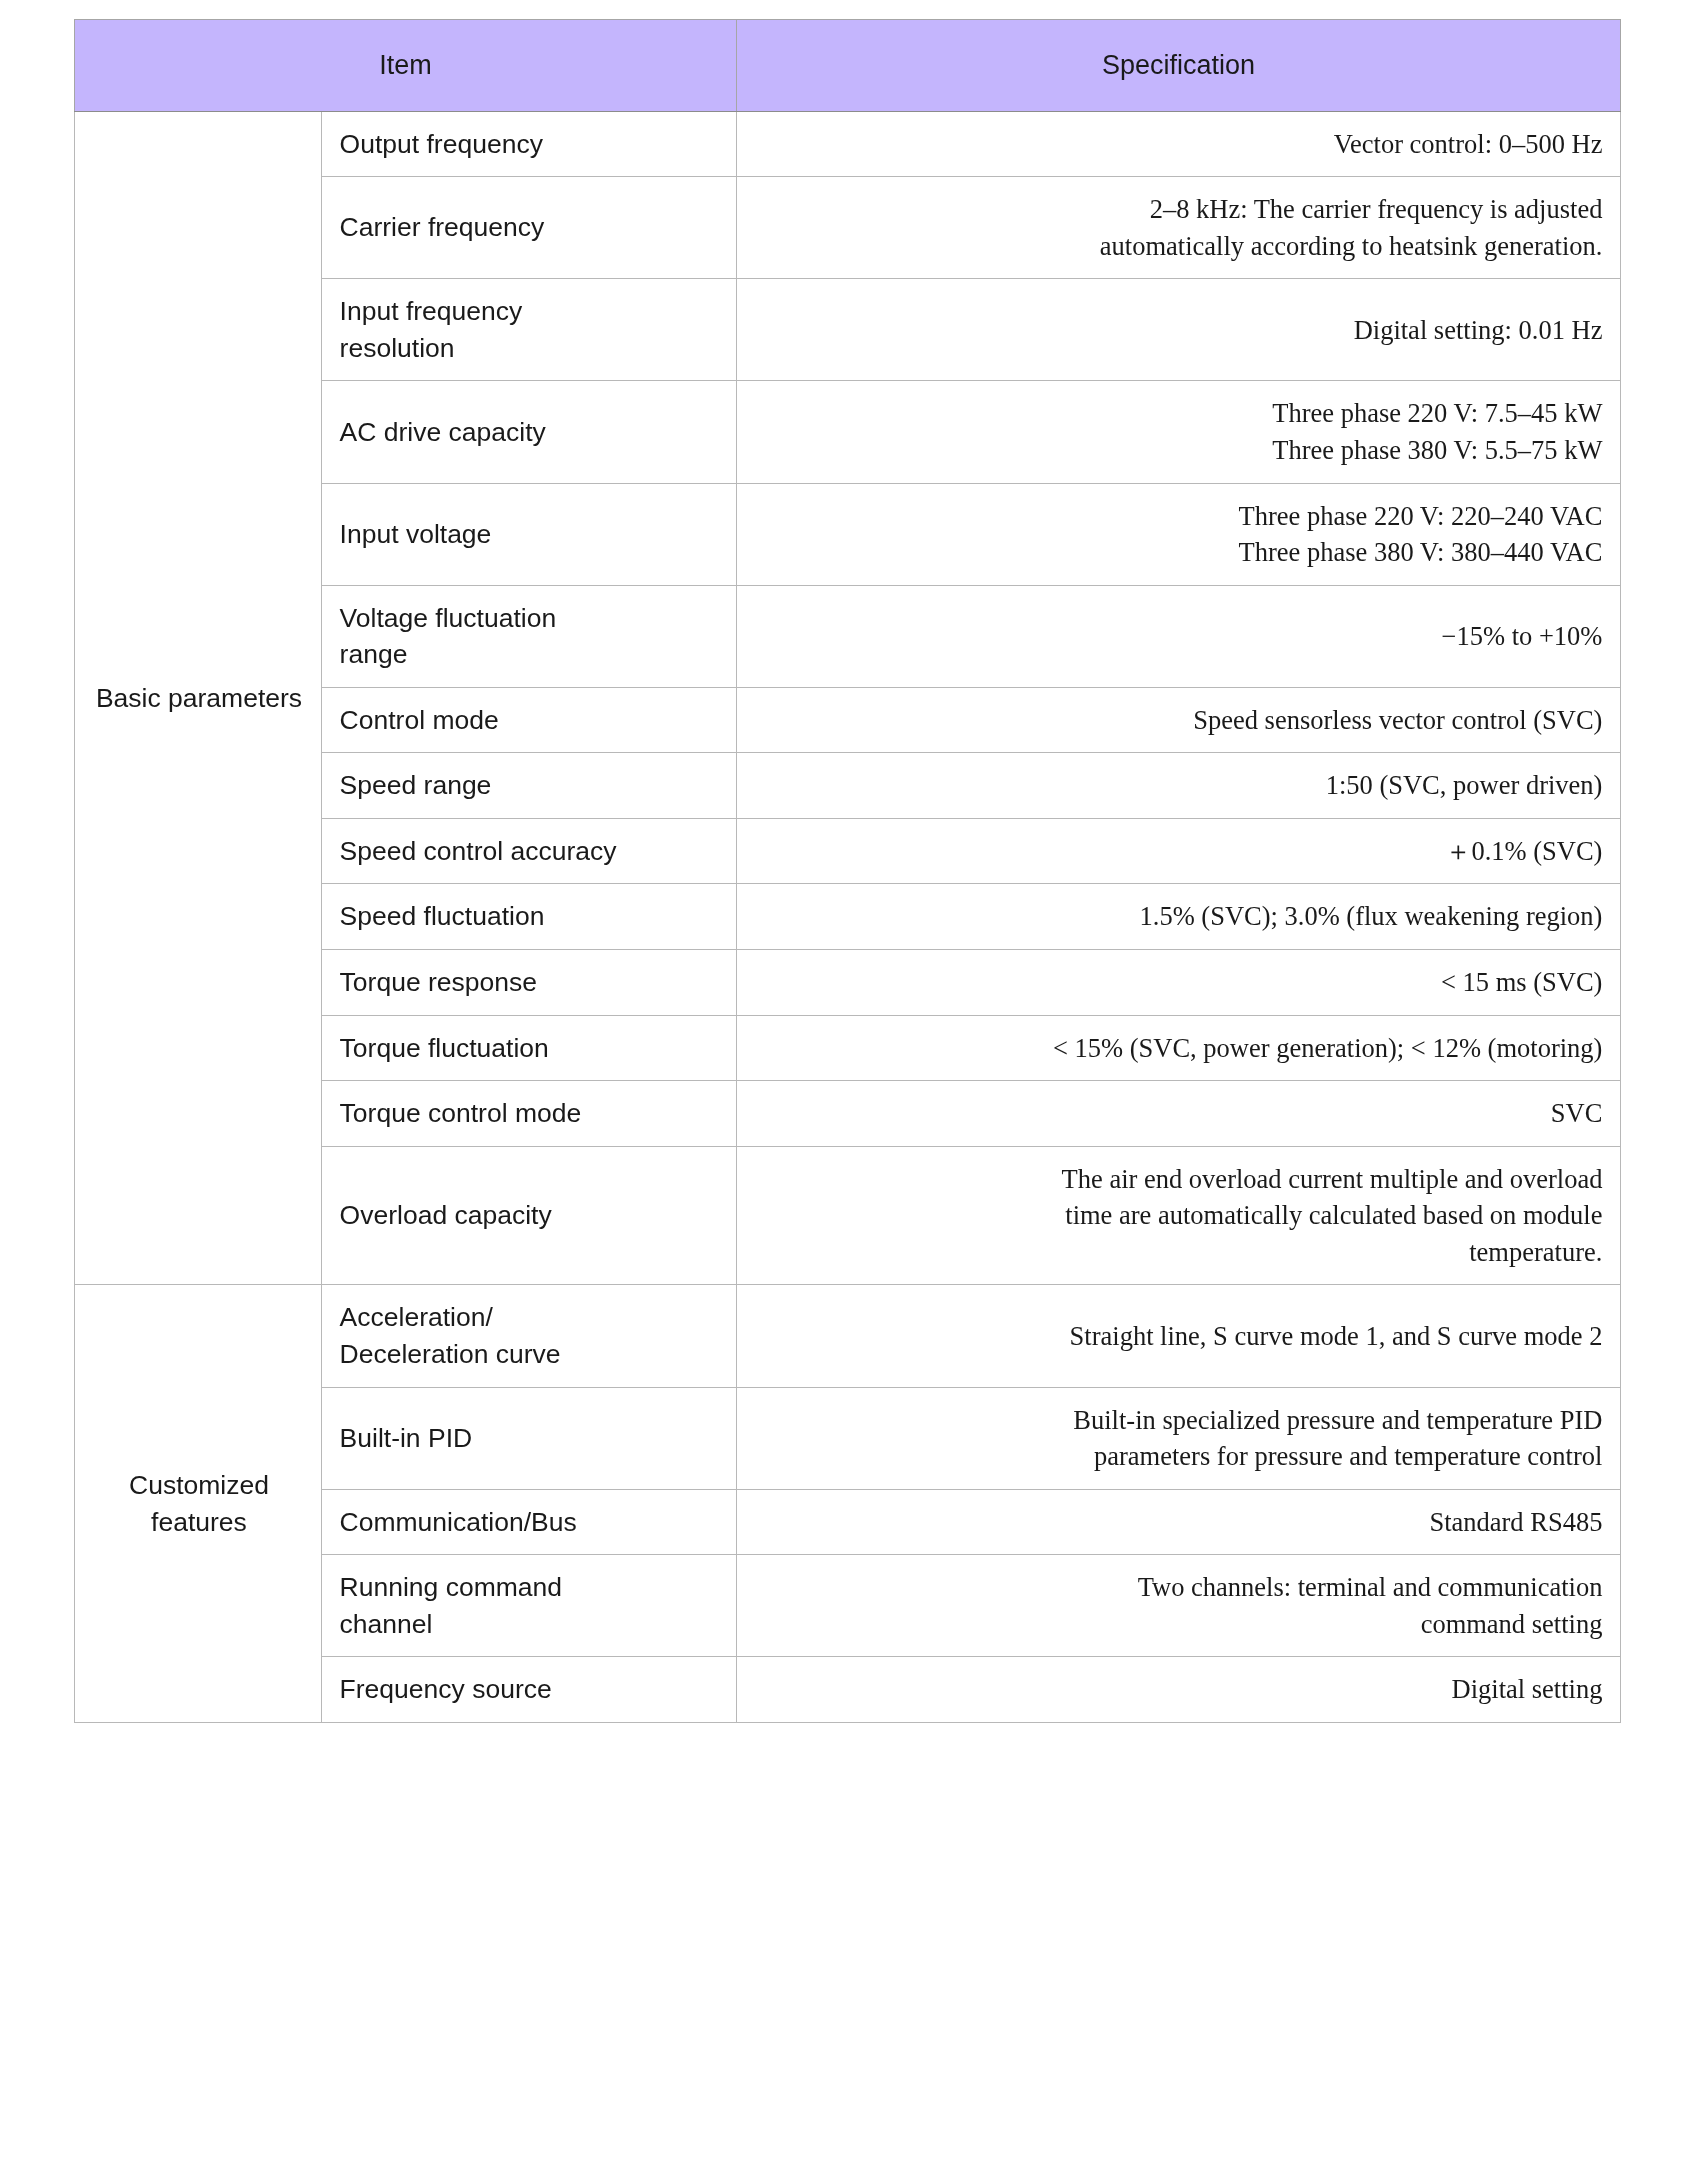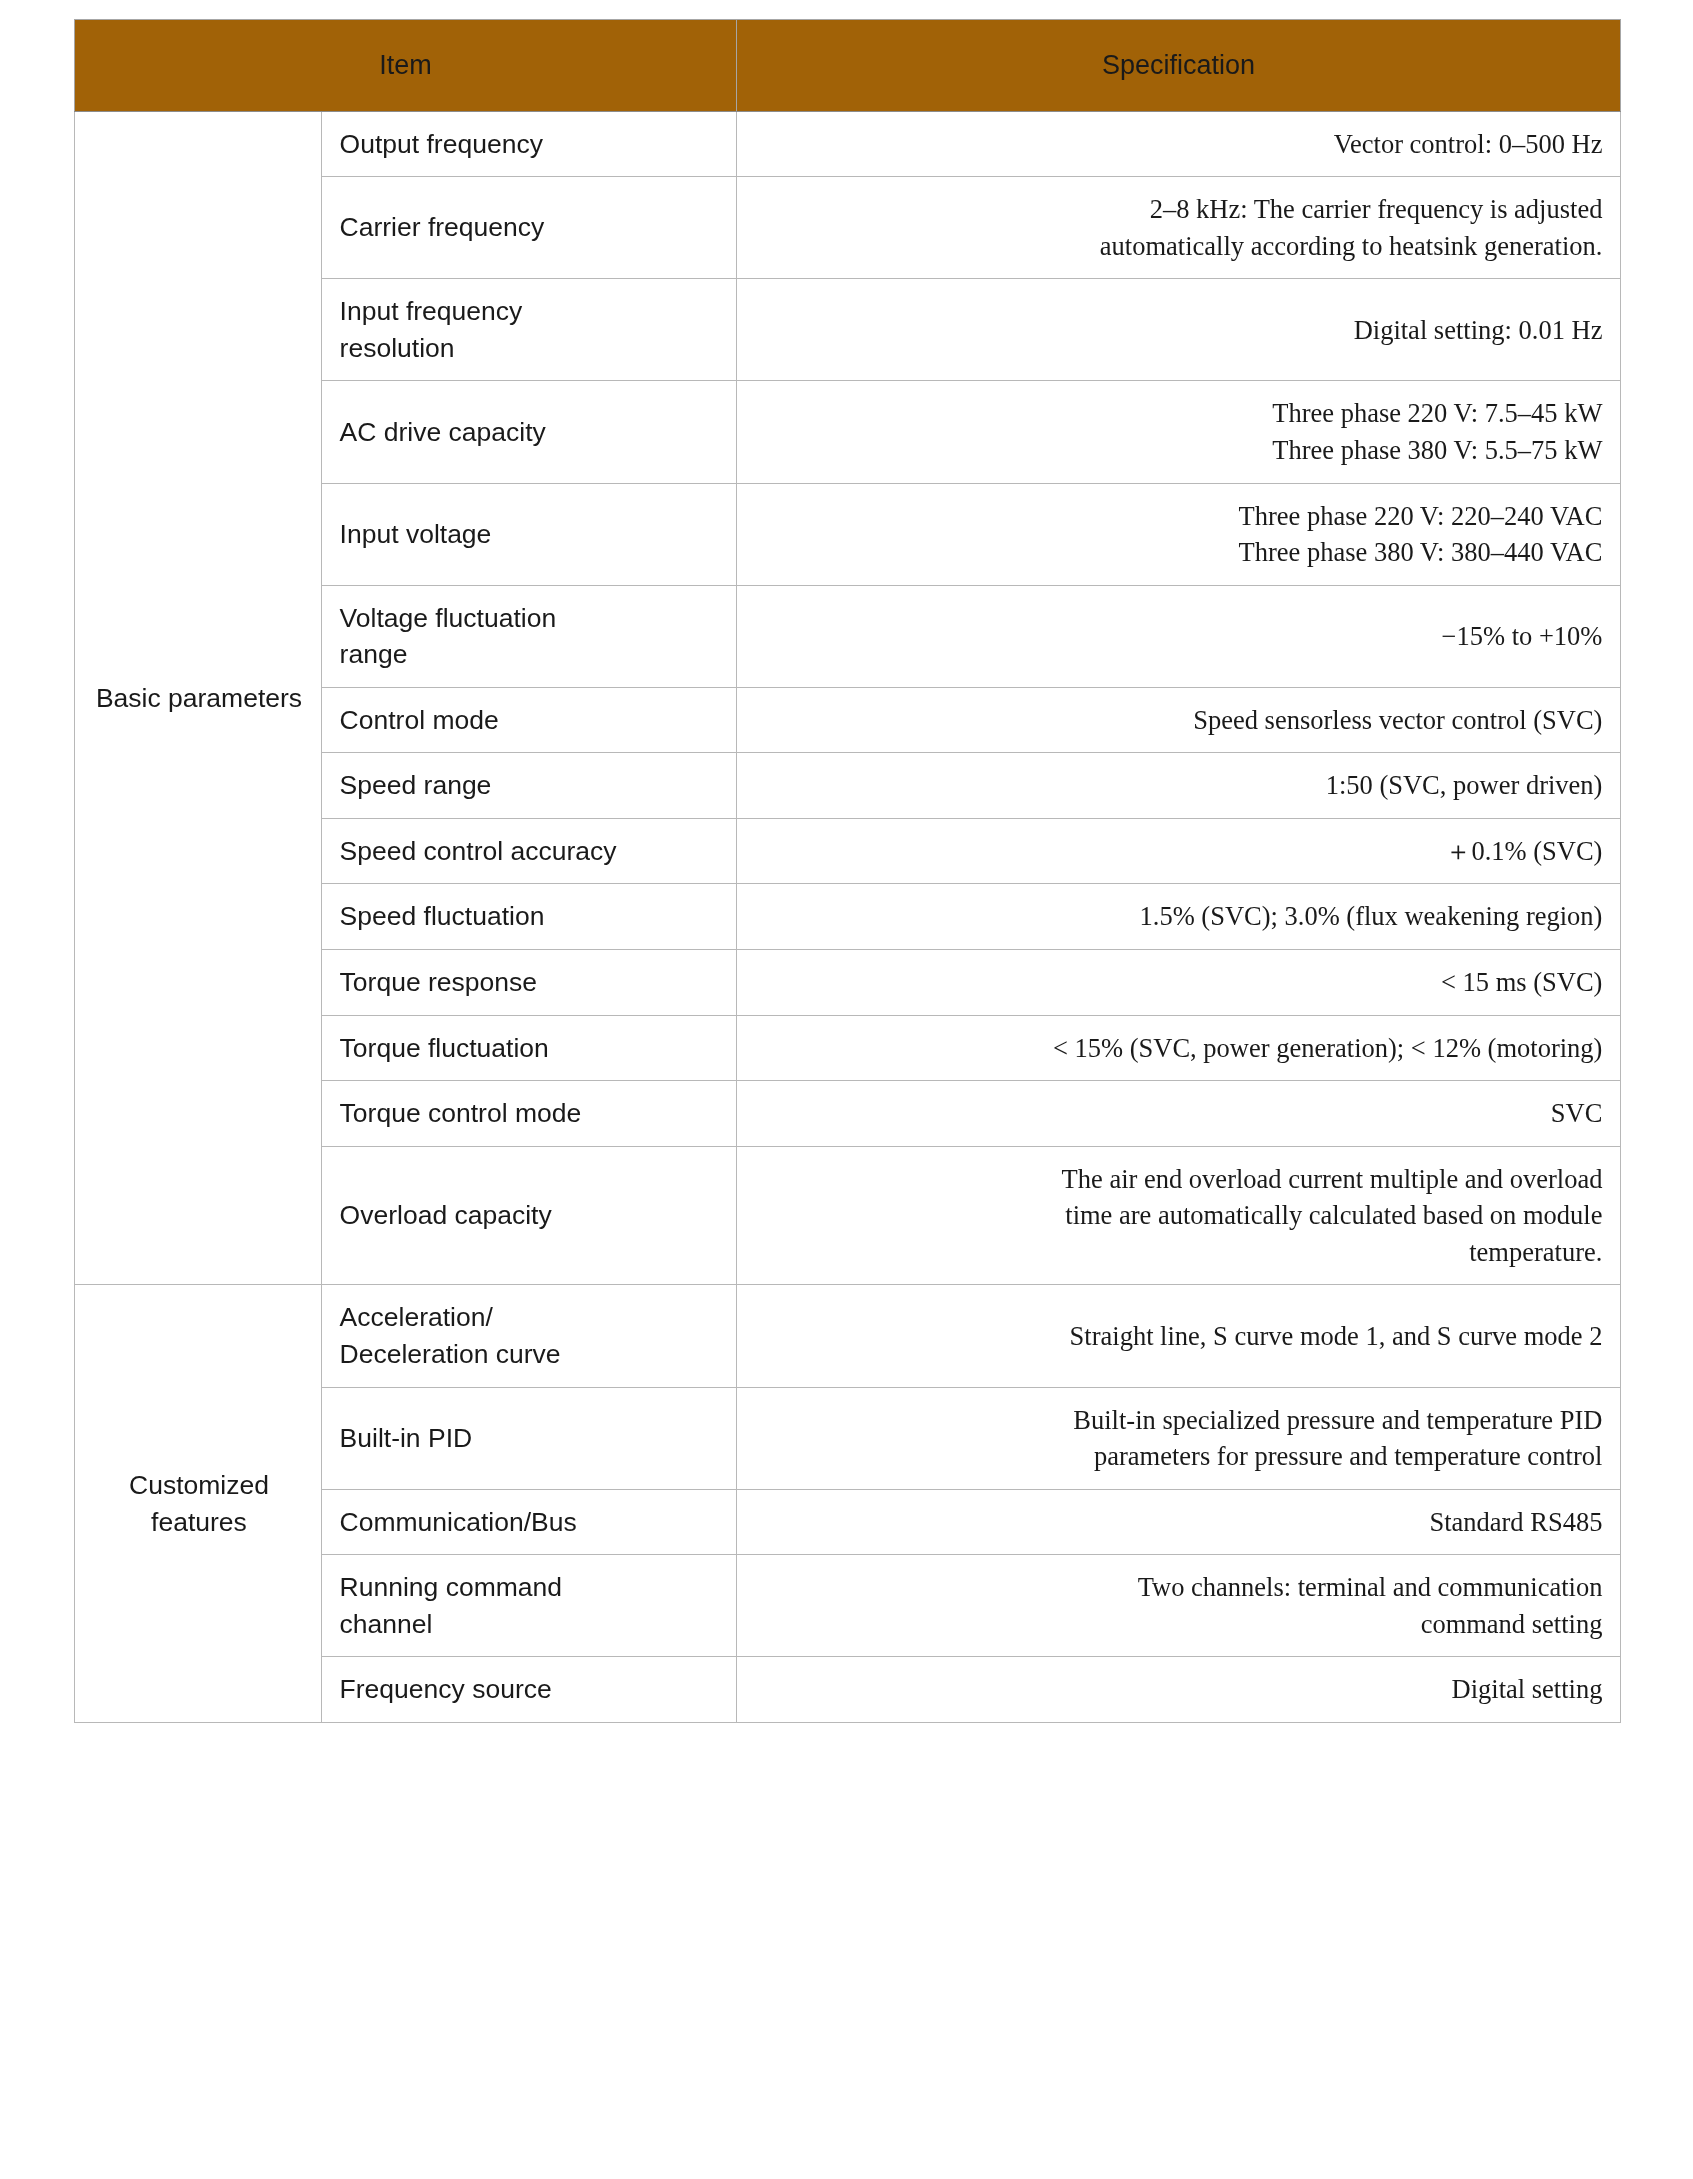--- a/index.html
+++ b/index.html
@@ -53,21 +53,21 @@
   table.spec td {
     border: 0.9px solid #b8b8b8;
     vertical-align: middle;
     font-weight: 400;
     font-size: 26.5px;
     line-height: 1.38;
     color: #1a1a1a;
   }
 
   table.spec thead th {
-    background: #a16207;
+    background: #c4b5fd;
     border-color: #a6a6a6;
     border-bottom: 1.8px solid #8c8c8c;
     text-align: center;
     padding: 17.6px 12.4px;
     font-size: 27px;
     height: 55px;
   }
 
   table.spec td.cat {
     padding: 12.4px 14px 12.4px 16px;

